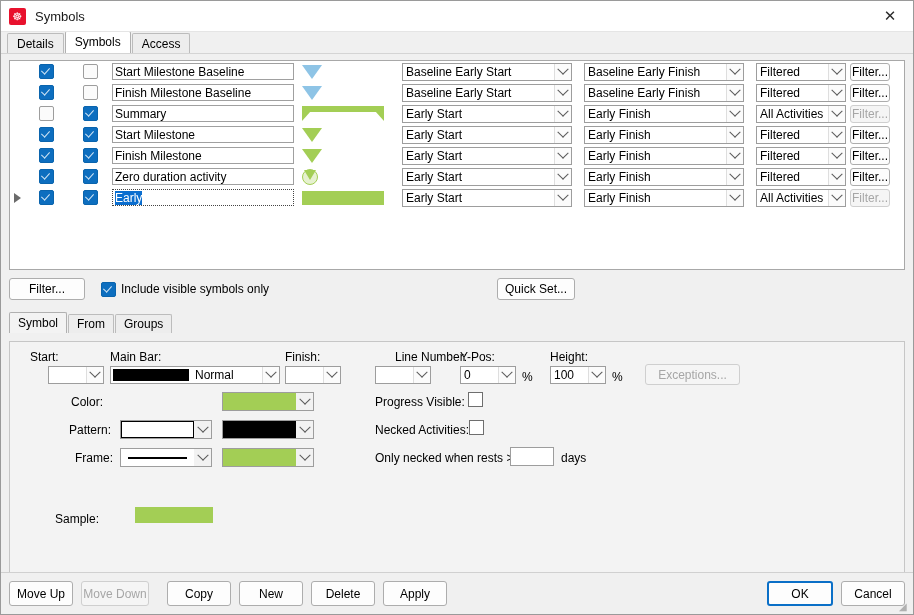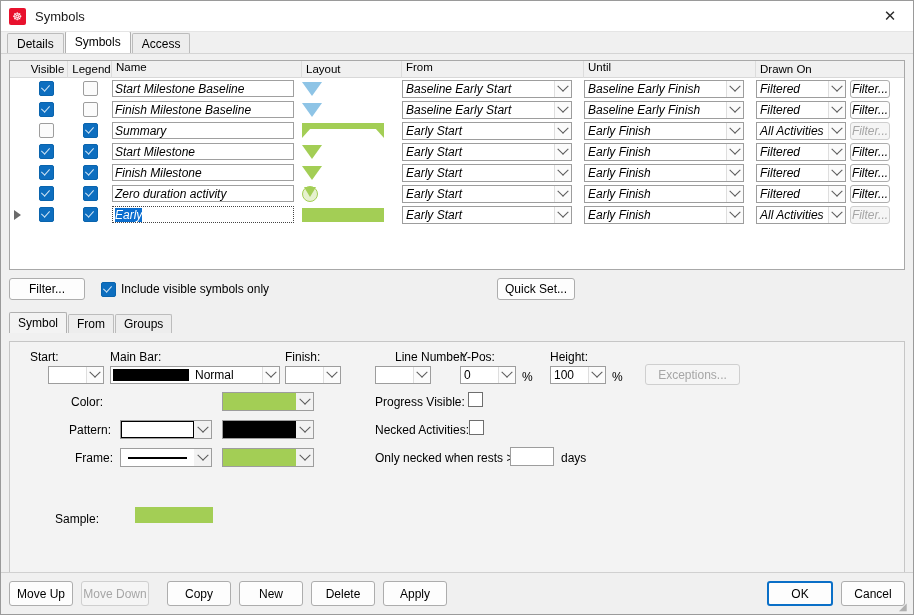--- a/index.html
+++ b/index.html
@@ -91,21 +91,20 @@
     border-bottom: 1px solid #d8d8d8;
     font-size: 11.5px;
     box-sizing: border-box;
   }
   .grid-head > div { box-sizing: border-box; padding-left: 4px; }
   .hcell-div { border-right: 1px solid #dcdcdc; height: 17px; }
   .row {
     display: flex; align-items: center;
     height: 21px;
     box-sizing: border-box;
-    font-style: italic;
   }
   .c-ind   { width: 14px; min-width: 14px; display:flex; align-items:center; justify-content:center;}
   .c-vis   { width: 44px; min-width: 44px; display:flex; align-items:center; justify-content:center;}
   .c-leg   { width: 44px; min-width: 44px; display:flex; align-items:center; justify-content:center;}
   .c-name  { width: 190px; min-width: 190px; }
   .c-layout{ width: 100px; min-width: 100px; display:flex; align-items:center; }
   .c-from  { width: 182px; min-width: 182px; }
   .c-until { width: 172px; min-width: 172px; }
   .c-drawn { width: 94px; min-width: 94px; }
   .c-filt  { width: 46px; min-width: 46px; }
@@ -324,30 +323,20 @@
     <div class="close-btn">✕</div>
   </div>
 
   <div class="toptabs">
     <div class="toptab">Details</div>
     <div class="toptab active">Symbols</div>
     <div class="toptab">Access</div>
   </div>
 
   <div class="gridwrap">
-    <div class="grid-head">
-      <div class="c-ind"></div>
-      <div class="c-vis hcell-div">Visible</div>
-      <div class="c-leg hcell-div">Legend</div>
-      <div class="c-name hcell-div">Name</div>
-      <div class="c-layout hcell-div">Layout</div>
-      <div class="c-from hcell-div">From</div>
-      <div class="c-until hcell-div">Until</div>
-      <div class="c-drawn">Drawn On</div>
-    </div>
 
     <div id="grid-body">
         <div class="row">
           <div class="c-ind"></div>
           <div class="c-vis">
             <div class="chk"></div>
           </div>
           <div class="c-leg">
             <div class="chk off"></div>
           </div>

